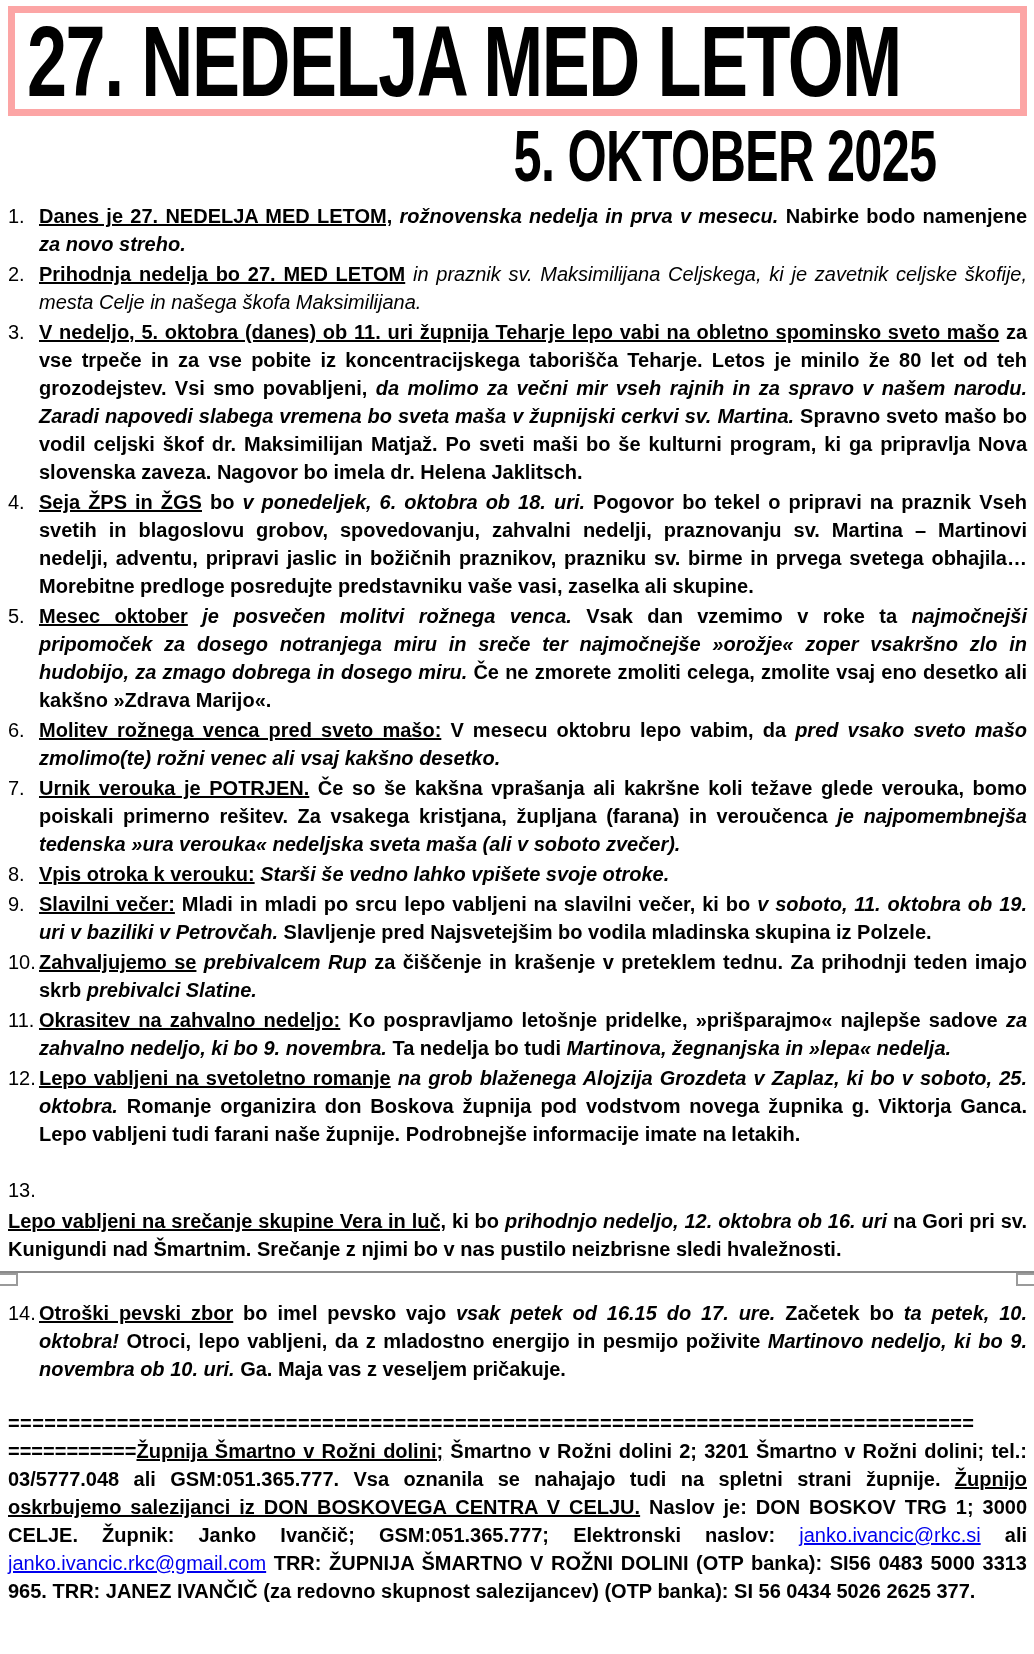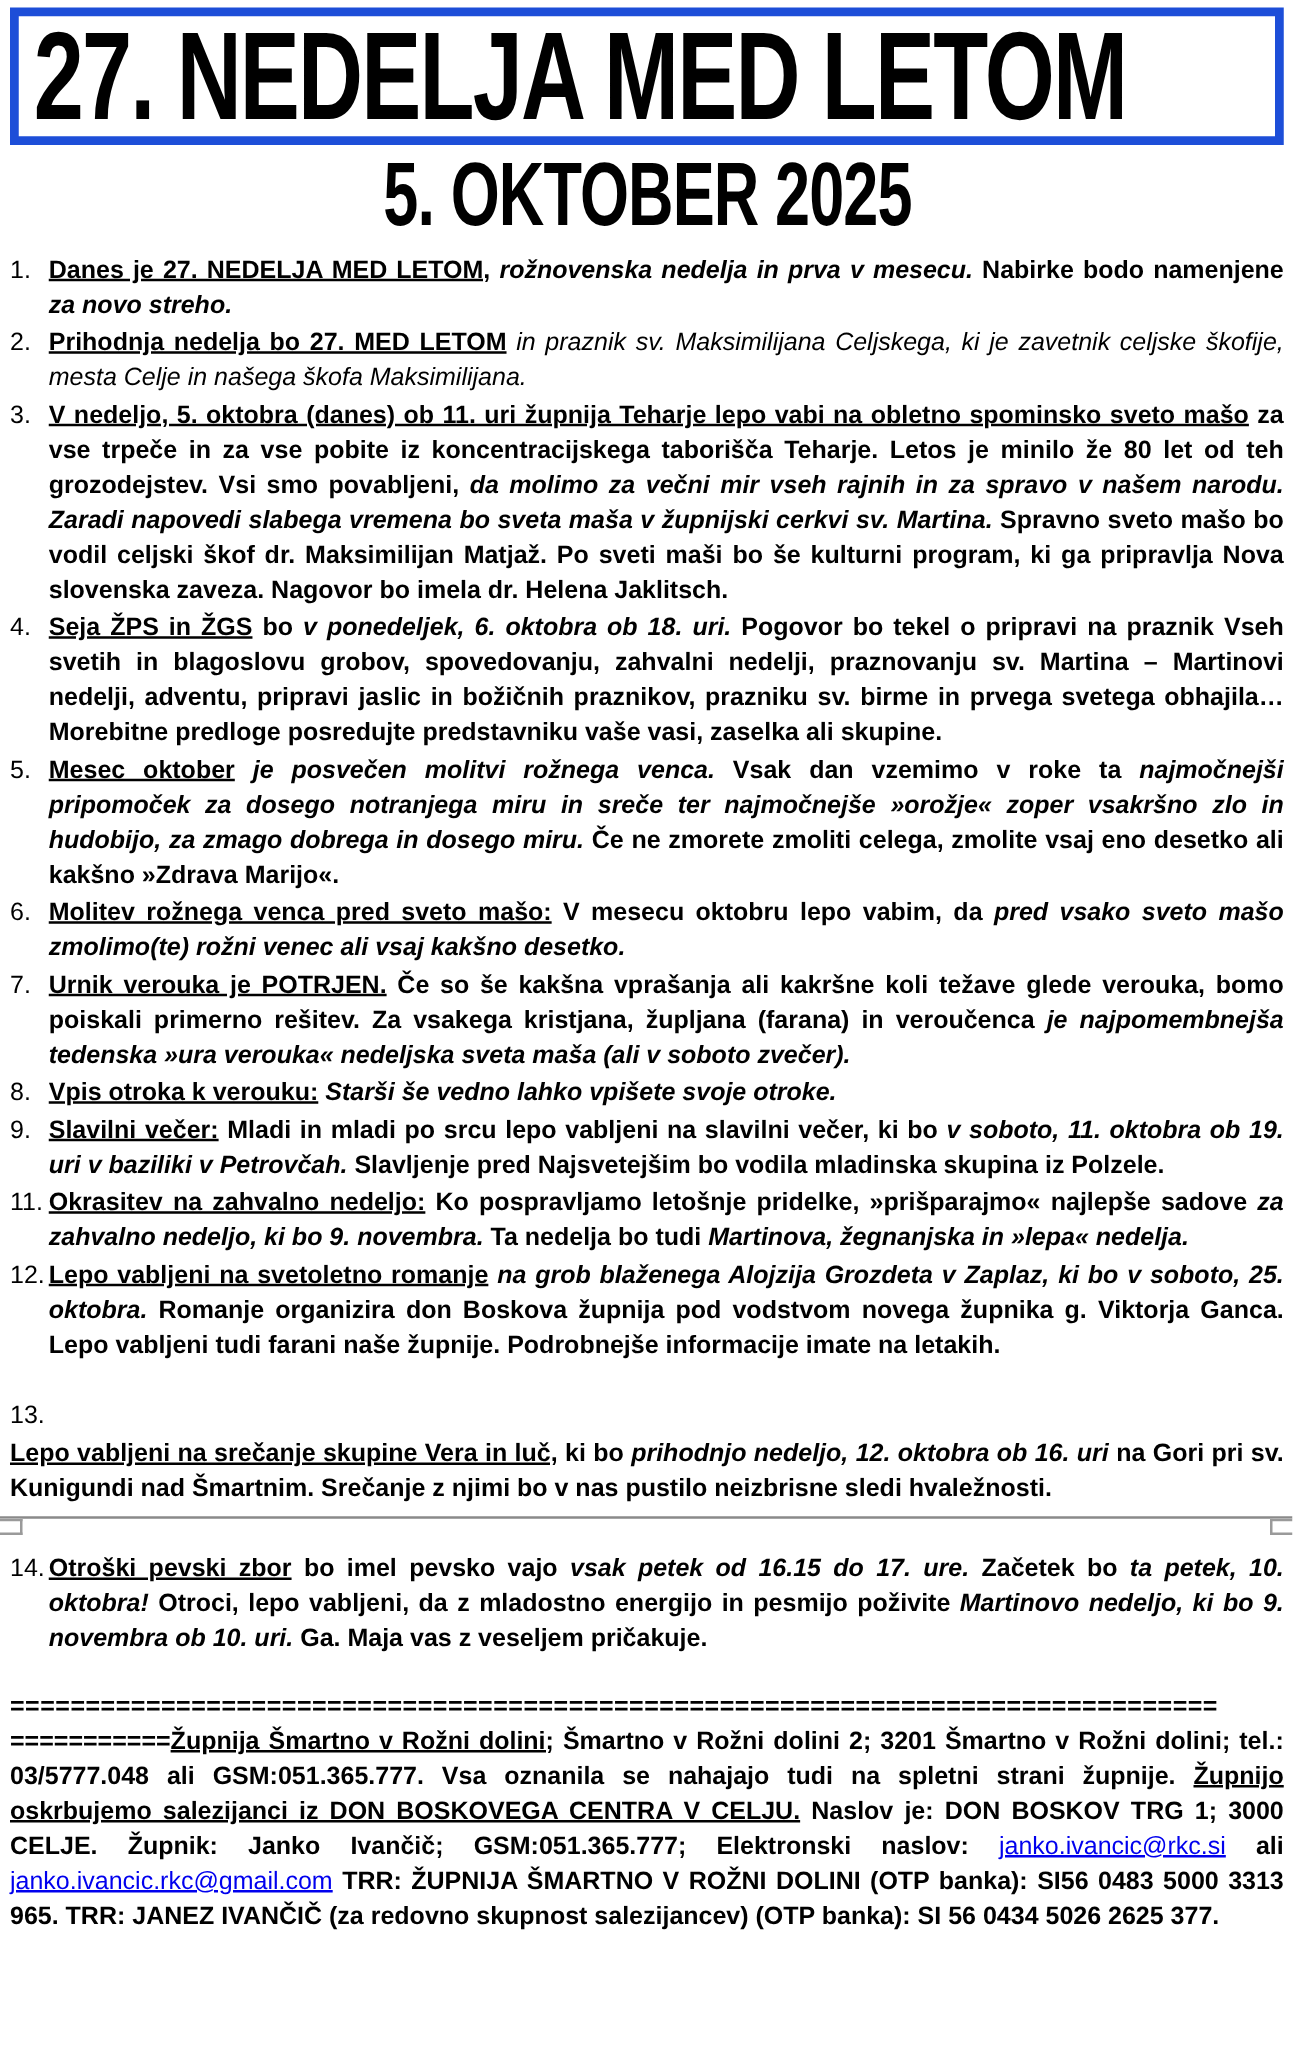--- a/index.html
+++ b/index.html
@@ -2,26 +2,26 @@
 <html><head>
 <meta charset="utf-8">
 <style>
   html,body{margin:0;padding:0;background:#fff;color:#000;}
   body{width:1034px;min-height:1654px;overflow:hidden;
        font-family:"Liberation Sans","DejaVu Sans",sans-serif;
        font-size:20px;line-height:28px;}
   .page{padding:6px 7px 0 8px;}
 
   
-  .title-box{border:7px solid #1d4ed8;height:96px;display:flex;align-items:center;
+  .title-box{border:7px solid #fca5a5;height:96px;display:flex;align-items:center;
              margin:0 0 4px 0;padding-left:12px;overflow:hidden;}
   .title-text{font-weight:bold;font-size:100px;line-height:96px;white-space:nowrap;
               display:inline-block;transform:scaleX(0.72);transform-origin:0 50%;
               letter-spacing:-2px;}
-  .subtitle{text-align:center;margin:2px 0 10px 0;}
+  .subtitle{text-align:right;margin:2px 0 10px 0;}
   .subtitle-text{font-weight:bold;font-size:72px;line-height:72px;white-space:nowrap;
                  display:inline-block;transform:scaleX(0.70);transform-origin:50% 50%;
                  letter-spacing:-1px;}
 
   
   .item{display:flex;margin:0 0 2px 0;}
   .item.gap-before{margin-top:28px;flex-direction:column;}
   .num{flex:0 0 31px;text-align:left;}
   .itext{flex:1;text-align:justify;}
   .bu{font-weight:bold;text-decoration:underline;text-decoration-thickness:2px;margin-top:18px;}
@@ -89,20 +89,24 @@
       </div>
       <div class="item">
         <span class="num">8.</span>
         <div class="itext"><span class="bu">Vpis otroka k verouku:</span><span class="bi"> Starši še vedno lahko vpišete svoje otroke.</span></div>
       </div>
       <div class="item">
         <span class="num">9.</span>
         <div class="itext"><span class="bu">Slavilni večer:</span><span class="r"> Mladi in mladi po srcu lepo vabljeni na slavilni večer, ki bo </span><span class="bi">v soboto, 11. oktobra ob 19. uri v baziliki v Petrovčah.</span><span class="r"> Slavljenje pred Najsvetejšim bo vodila mladinska skupina iz Polzele.</span></div>
       </div>
       <div class="item">
+        <span class="num">10.</span>
+        <div class="itext"><span class="bu">Zahvaljujemo se</span><span class="bi"> prebivalcem Rup </span><span class="r">za čiščenje in krašenje v preteklem tednu. Za prihodnji teden imajo skrb </span><span class="bi">prebivalci Slatine.</span></div>
+      </div>
+      <div class="item">
         <span class="num">11.</span>
         <div class="itext"><span class="bu">Okrasitev na zahvalno nedeljo:</span><span class="r"> Ko pospravljamo letošnje pridelke, »prišparajmo« najlepše sadove </span><span class="bi">za zahvalno nedeljo, ki bo 9. novembra.</span><span class="r"> Ta nedelja bo tudi </span><span class="bi">Martinova, žegnanjska in »lepa« nedelja.</span></div>
       </div>
       <div class="item">
         <span class="num">12.</span>
         <div class="itext"><span class="bu">Lepo vabljeni na svetoletno romanje</span><span class="bi"> na grob blaženega Alojzija Grozdeta v Zaplaz, ki bo v soboto, 25. oktobra.</span><span class="r"> Romanje organizira don Boskova župnija pod vodstvom novega župnika g. Viktorja Ganca. Lepo vabljeni tudi farani naše župnije. Podrobnejše informacije imate na letakih.</span></div>
       </div>
       <div class="item gap-before">
         <span class="num">13.</span>
         <div class="itext"><span class="bu">Lepo vabljeni na srečanje skupine Vera in luč,</span><span class="r"> ki bo </span><span class="bi">prihodnjo nedeljo, 12. oktobra ob 16. uri</span><span class="r"> na Gori pri sv. Kunigundi nad Šmartnim. Srečanje z njimi bo v nas pustilo neizbrisne sledi hvaležnosti.</span></div>

